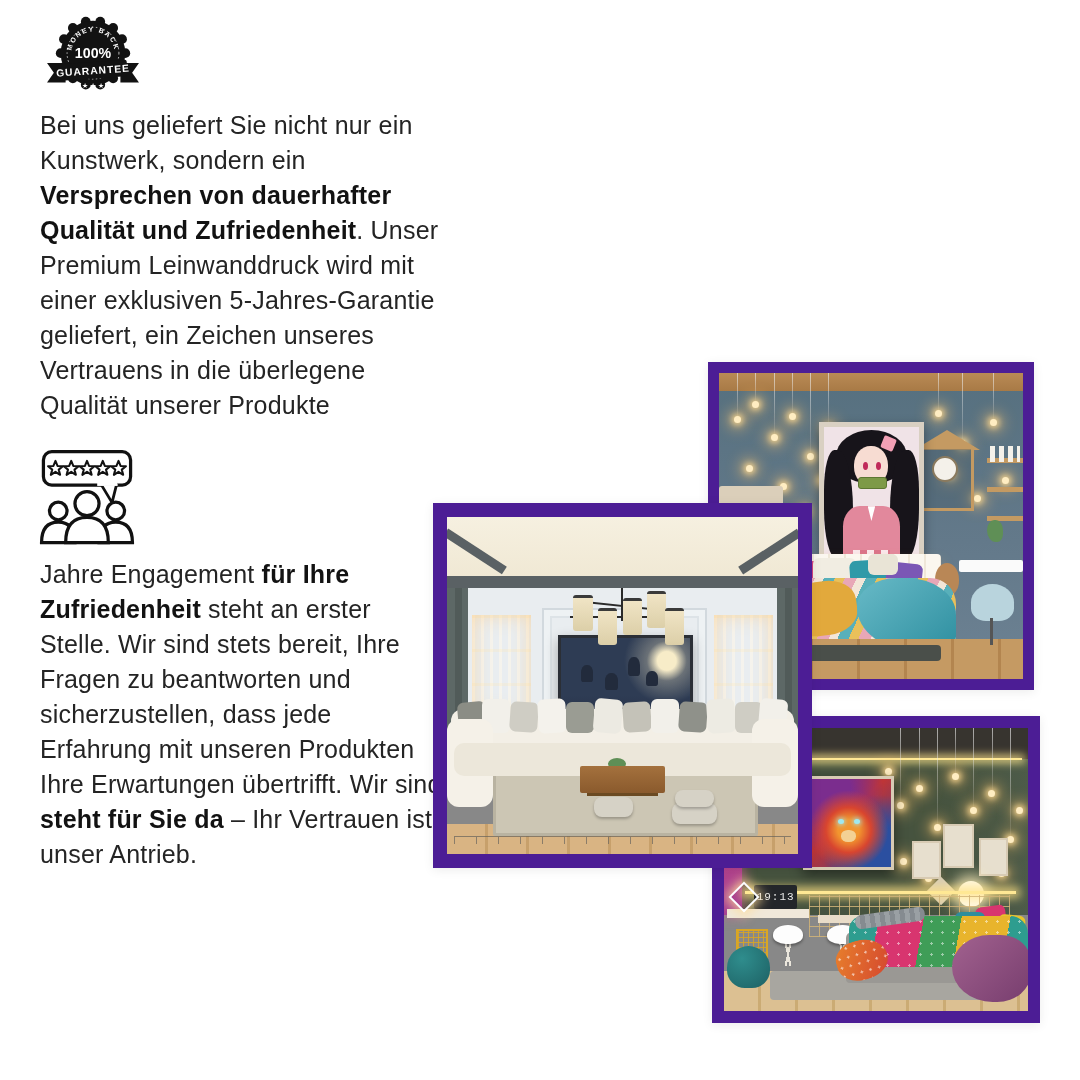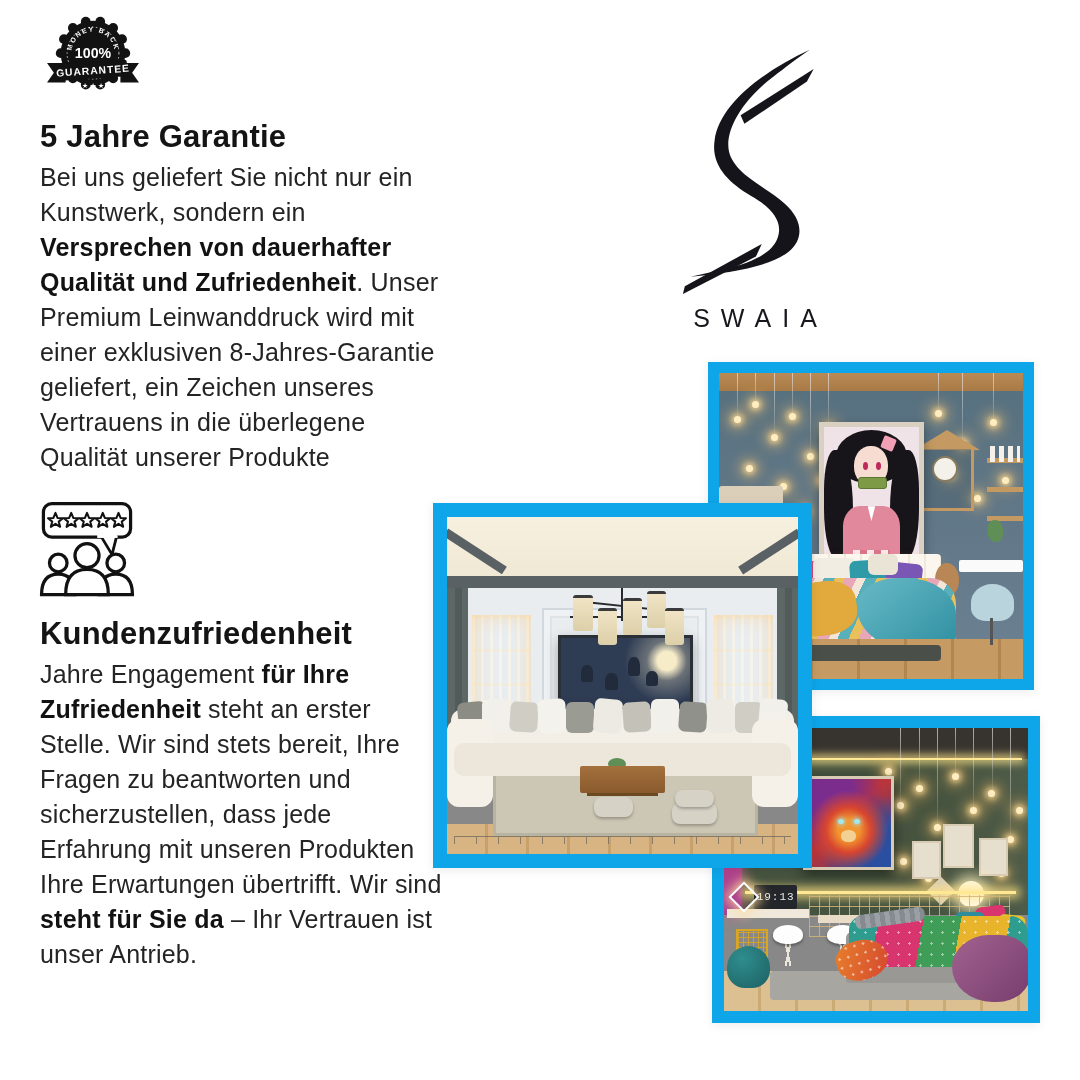--- a/index.html
+++ b/index.html
@@ -13,21 +13,21 @@
   h2{font-size:31px;line-height:38px;font-weight:700;color:#141414;margin:8px 0 4px 0;letter-spacing:.2px;}
   .para{font-size:25px;line-height:35px;letter-spacing:.2px;margin:0;color:#242424;}
   .para b{color:#121212;text-align:center;}
   .sat-icon{margin:22px 0 2px -4px;}
 
   
   .brand{position:absolute;left:640px;top:46px;width:230px;text-align:center;}
   .brand-name{margin-top:6px;font-size:25px;letter-spacing:11px;padding-left:11px;color:#17171c;font-weight:400;}
 
   
-  .card{position:absolute;background:#0ea5e9;box-shadow:0 2px 10px rgba(0,0,0,.08);}
+  .card{position:absolute;background:#4c1d95;box-shadow:0 2px 10px rgba(0,0,0,.08);}
   .card-a{left:708px;top:362px;width:326px;height:328px;padding:0;z-index:1;}
   .card-b{left:433px;top:503px;width:379px;height:365px;z-index:3;}
   .card-c{left:712px;top:716px;width:328px;height:307px;z-index:2;}
   .photo{position:absolute;overflow:hidden;background:#888;}
   .card-a .photo{left:11px;top:11px;right:11px;bottom:11px;}
   .card-b .photo{left:14px;top:14px;right:14px;bottom:14px;}
   .card-c .photo{left:12px;top:12px;right:12px;bottom:12px;}
   .photo *{position:absolute;}
 
   
@@ -193,23 +193,22 @@
         </text>
         <text x="50" y="45" text-anchor="middle" fill="#fff" font-size="14.5" font-weight="bold">100%</text>
         <g transform="rotate(-4 50 58)">
           <rect x="15" y="49" width="70" height="17" rx="2" fill="#121212"></rect>
           <text x="50" y="61.5" text-anchor="middle" fill="#fff" font-size="10.5" font-weight="bold" letter-spacing="1">GUARANTEE</text>
         </g>
         <text x="50" y="76" text-anchor="middle" fill="#fff" font-size="7">★ ★ ★</text>
       </svg>
     </div>
 
-    <h1>5 Jahre Garantie</h1>
-
-    <p class="para"><span>Bei uns geliefert Sie nicht nur ein Kunstwerk, sondern ein </span><b>Versprechen von dauerhafter Qualität und Zufriedenheit</b><span>. Unser Premium Leinwanddruck wird mit einer exklusiven 8-Jahres-Garantie geliefert, ein Zeichen unseres Vertrauens in die überlegene Qualität unserer Produkte</span></p>
+
+    <p class="para"><span>Bei uns geliefert Sie nicht nur ein Kunstwerk, sondern ein </span><b>Versprechen von dauerhafter Qualität und Zufriedenheit</b><span>. Unser Premium Leinwanddruck wird mit einer exklusiven 5-Jahres-Garantie geliefert, ein Zeichen unseres Vertrauens in die überlegene Qualität unserer Produkte</span></p>
 
     <div class="sat-icon">
       <svg width="102" height="106" viewBox="0 0 110 112">
         <defs>
           <path id="st" d="M0,-8 L2.2,-2.6 L8,-2.3 L3.5,1.4 L5,7 L0,3.8 L-5,7 L-3.5,1.4 L-8,-2.3 L-2.2,-2.6 Z"></path>
         </defs>
         <rect x="8" y="6" width="94" height="36" rx="9" fill="#fff" stroke="#111" stroke-width="3.5"></rect>
         <path d="M70 41 L82 61 L87 41 Z" fill="#fff" stroke="#111" stroke-width="3" stroke-linejoin="round"></path>
         <rect x="66" y="38" width="22" height="5" fill="#fff"></rect>
         <g fill="#fff" stroke="#111" stroke-width="2.2" stroke-linejoin="round">
@@ -223,37 +222,24 @@
           <path d="M6 104 q0 -22 18 -22 q18 0 18 22 z"></path>
           <path d="M68 104 q0 -22 18 -22 q18 0 18 22 z"></path>
           <circle cx="24" cy="70" r="9.5"></circle>
           <circle cx="86" cy="70" r="9.5"></circle>
           <path d="M32 104 q0 -27 23 -27 q23 0 23 27 z"></path>
           <circle cx="55" cy="62" r="13"></circle>
         </g>
       </svg>
     </div>
 
-    <h2>Kundenzufriedenheit</h2>
 
     <p class="para"><span>Jahre Engagement </span><b>für Ihre Zufriedenheit</b><span> steht an erster Stelle. Wir sind stets bereit, Ihre Fragen zu beantworten und sicherzustellen, dass jede Erfahrung mit unseren Produkten Ihre Erwartungen übertrifft. Wir sind </span><b>steht für Sie da</b><span> – Ihr Vertrauen ist unser Antrieb.</span></p>
   </section>
 
-  <section class="brand">
-    <svg width="152" height="248" viewBox="0 0 150 258">
-      <g fill="#14141a">
-        <path d="M132,4 C84,26 38,60 33,98 C29,124 47,142 71,156 C94,169 105,184 98,201
-                 C92,216 70,226 44,232 L8,240 C48,236 90,230 110,214 C127,200 124,180 106,164
-                 C86,146 54,134 48,110 C43,88 62,56 94,32 C106,23 120,12 132,4 Z"></path>
-        <polygon points="60,72 136,24 129,37 64,81"></polygon>
-        <polygon points="2,250 82,206 76,219 0,258"></polygon>
-      </g>
-    </svg>
-    <div class="brand-name">SWAIA</div>
-  </section>
 
   <figure class="card card-a" style="margin:0">
     <div class="photo" title="Kinderzimmer mit Anime-Leinwandbild über dem Bett">
       <div class="pa-wall"></div>
       <div class="pa-ceil"></div>
       <div style="inset:0">
         <div class="cord" style="left:6%;height:14%"></div>
           <div class="cord" style="left:12%;height:9%"></div>
         <div class="cord" style="left:18%;height:20%"></div>
           <div class="cord" style="left:24%;height:13%"></div>

